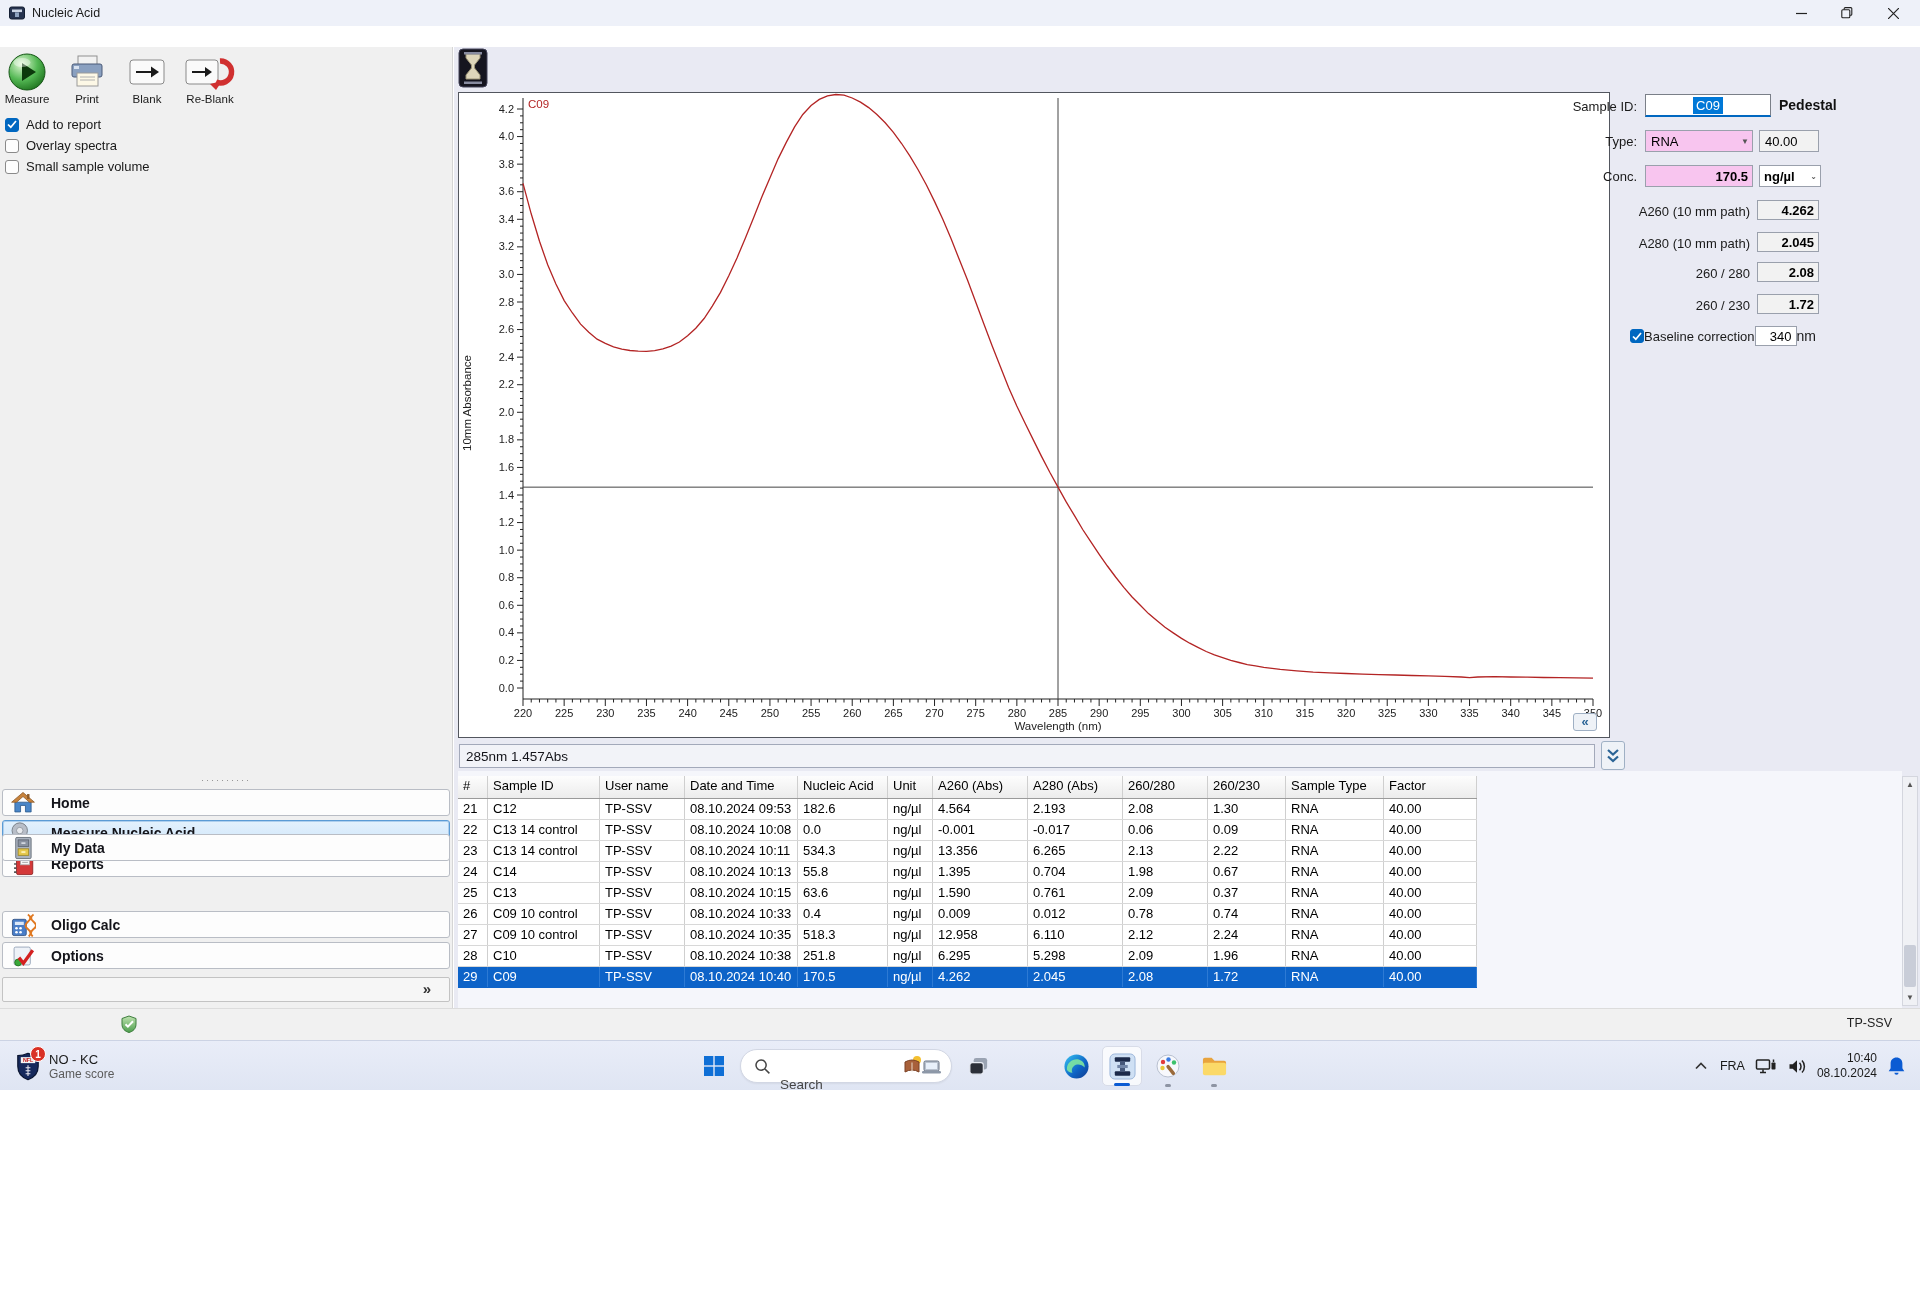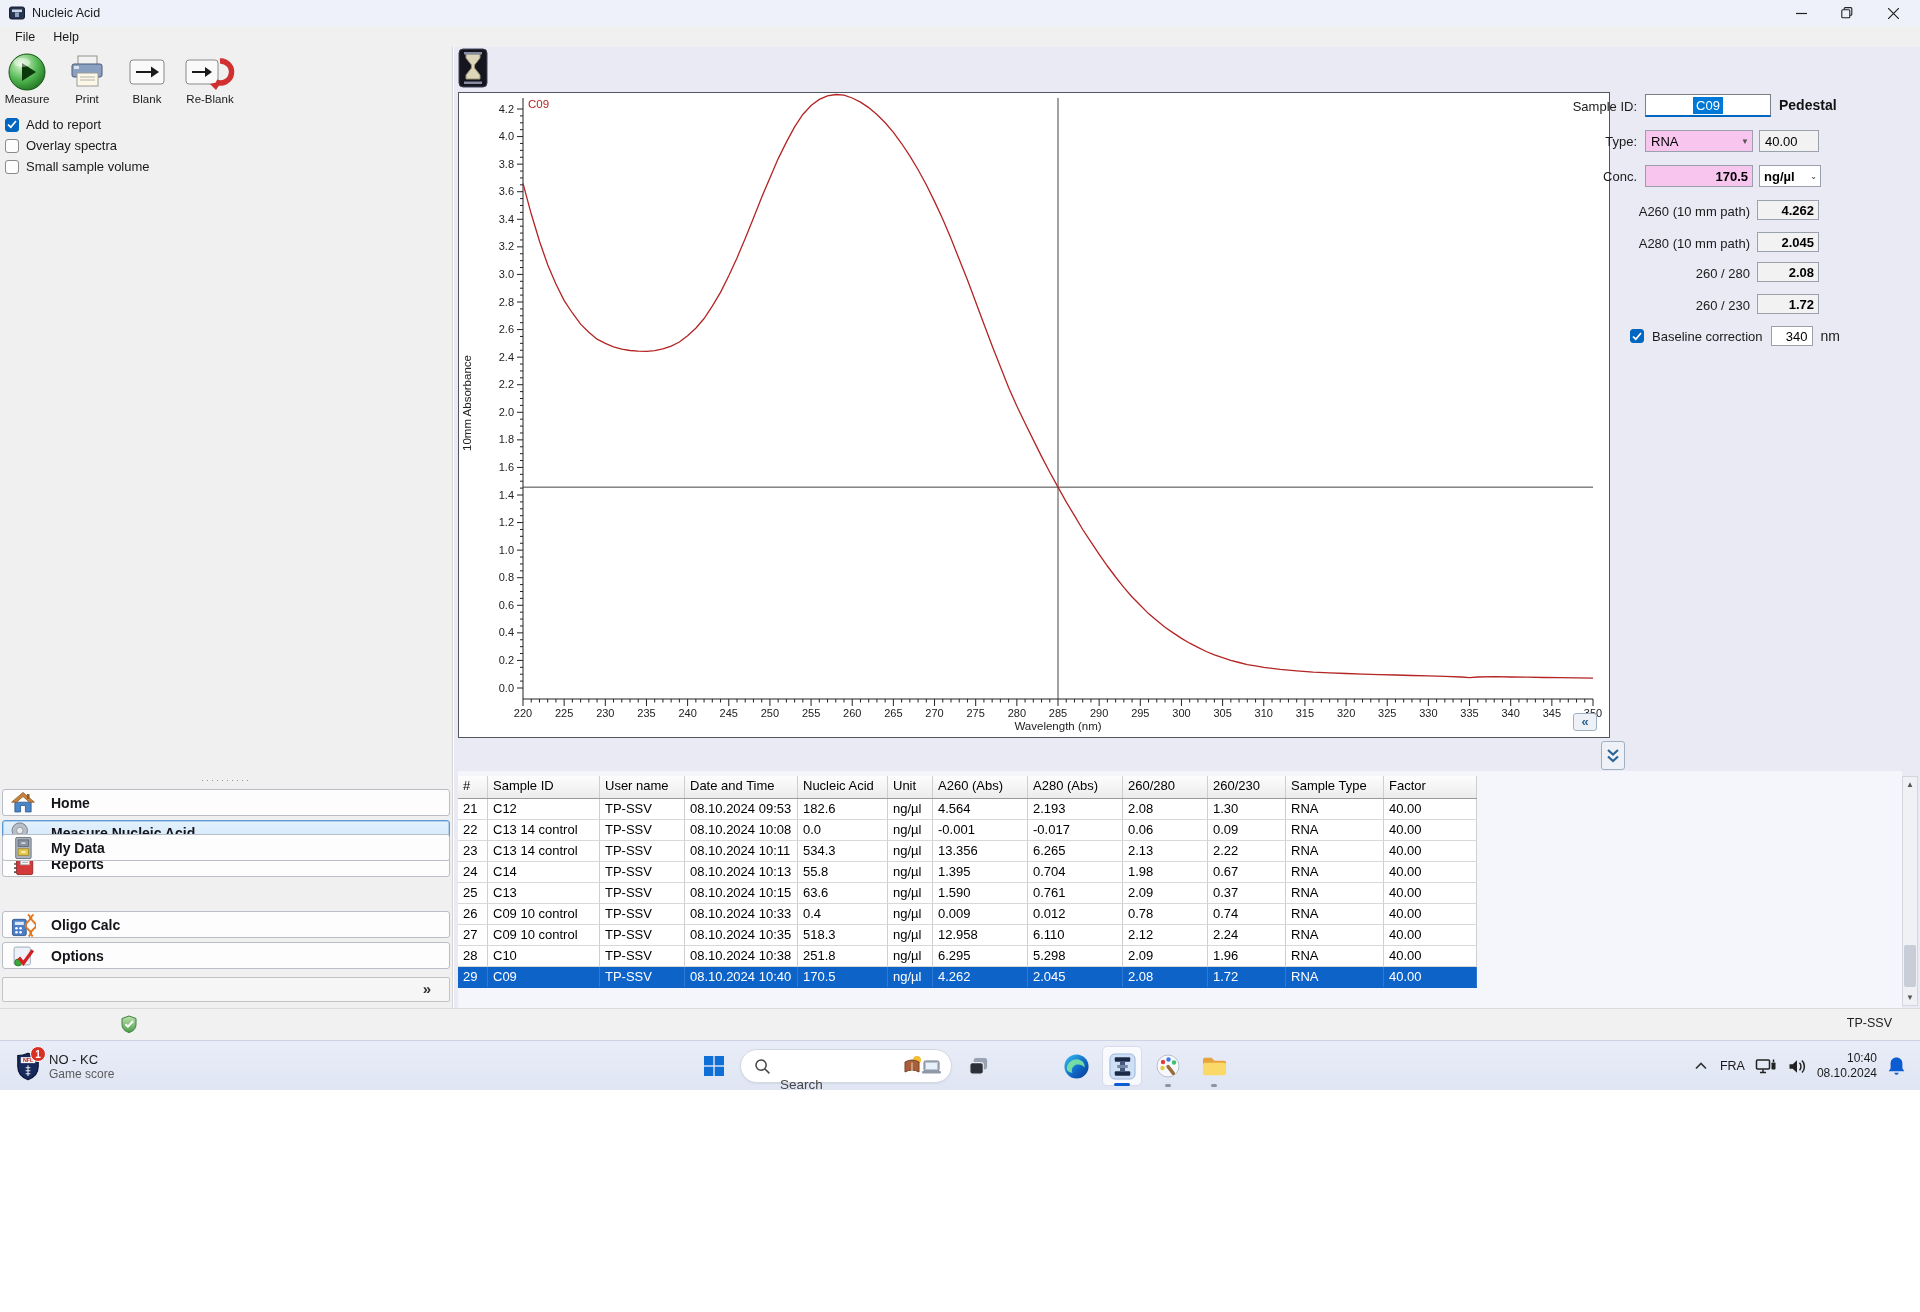--- a/index.html
+++ b/index.html
@@ -114,24 +114,20 @@
           </svg>
         </div>
       <div class="winbtn">
           <svg width="11" height="11" viewBox="0 0 11 11">
             <path d="M0 0 L11 11 M11 0 L0 11" stroke="#222" stroke-width="1.2"></path>
           </svg>
         </div>
     </div>
   </div>
 
-  <div class="abs menubar">
-    <span class="menuitem">File</span>
-    <span class="menuitem">Help</span>
-  </div>
 
   <div class="abs leftpanel">
     <div class="toolbar">
       <div class="toolbtn">
         <span>
           <svg width="40" height="40" viewBox="0 0 40 40">
             <defs>
                 <radialGradient id="gmeas" cx="35%" cy="28%" r="80%">
                   <stop offset="0%" stop-color="#e2f8d6"></stop>
                   <stop offset="55%" stop-color="#54b854"></stop>
@@ -555,20 +551,23 @@
         <text x="55" y="19.5" text-anchor="end" font-size="11" fill="#222" font-family="Liberation Sans, sans-serif">4.2</text>
         <text x="599" y="637" text-anchor="middle" font-size="11.5" fill="#222" font-family="Liberation Sans, sans-serif">Wavelength (nm)</text>
         <text x="12" y="310" text-anchor="middle" font-size="11.5" fill="#222" transform="rotate(-90 12 310)" font-family="Liberation Sans, sans-serif">10mm Absorbance</text>
         <line x1="599" y1="5" x2="599" y2="606" stroke="#444" stroke-width="1"></line>
         <line x1="64" y1="394.14214285714286" x2="1134" y2="394.14214285714286" stroke="#444" stroke-width="1"></line>
         <polyline points="64.0,90.4 72.2,120.8 80.5,148.3 88.7,171.8 96.9,191.1 105.2,207.6 113.4,220.0 121.6,231.1 129.8,239.3 138.1,246.2 146.3,250.4 154.5,253.8 162.8,256.1 171.0,257.5 179.2,258.2 187.5,258.4 195.7,257.7 203.9,255.9 212.2,253.1 220.4,249.0 228.6,242.8 236.8,235.2 245.1,225.5 253.3,213.1 261.5,199.4 269.8,182.8 278.0,164.9 286.2,145.6 294.5,124.9 302.7,104.2 310.9,84.9 319.2,65.6 327.4,49.1 335.6,33.9 343.8,21.5 352.1,12.6 360.3,6.4 368.5,2.9 376.8,1.5 385.0,2.2 393.2,5.0 401.5,9.1 409.7,14.6 417.9,21.5 426.2,29.8 434.4,39.4 442.6,50.5 450.8,62.9 459.1,76.7 467.3,91.8 475.5,108.4 483.8,126.3 492.0,145.6 500.2,166.3 508.5,186.9 516.7,209.0 524.9,231.1 533.2,253.1 541.4,273.8 549.6,294.5 557.8,313.1 566.1,330.3 574.3,346.9 582.5,363.4 590.8,379.3 599.0,394.1 607.2,408.9 615.5,422.7 623.7,436.5 631.9,448.9 640.2,461.3 648.4,473.0 656.6,484.0 664.8,494.4 673.1,504.0 681.3,512.3 689.5,520.6 697.8,527.5 706.0,534.3 714.2,539.9 722.5,545.4 730.7,550.2 738.9,554.3 747.2,558.5 755.4,561.9 763.6,564.7 771.8,567.4 780.1,569.5 788.3,571.6 796.5,572.9 804.8,574.3 821.2,576.4 837.7,577.8 854.2,579.1 870.6,579.8 887.1,580.5 903.5,581.2 920.0,581.6 936.5,582.0 952.9,582.5 969.4,582.9 985.8,583.3 1002.3,584.0 1010.5,584.7 1018.8,584.0 1035.2,583.7 1051.7,584.0 1068.2,584.2 1084.6,584.5 1101.1,584.7 1117.5,584.9 1134.0,585.1" fill="none" stroke="#b32424" stroke-width="1.3"></polyline>
         <text x="69" y="15" font-size="11.5" fill="#b32424" font-family="Liberation Sans, sans-serif">C09</text>
       </svg>
     <div class="cornerbtn">«</div>
   </div>
+  <div class="abs readoutbar">
+    <span class="readouttext">285nm 1.457Abs</span>
+  </div>
   <div class="abs ddbtn">
     <svg width="14" height="16" viewBox="0 0 14 16">
         <path d="M2 2 L7 6.5 L12 2 M2 8.5 L7 13 L12 8.5" fill="none" stroke="#2a6496" stroke-width="2.2"></path>
       </svg>
   </div>
 
   <span class="rp-label" style="left:1555px;top:99px;width:82px;">Sample ID:</span>
   <div class="abs sampleid-input">
     <span class="sampleid-sel">C09</span>
   </div>
@@ -605,21 +604,21 @@
   <span class="rp-label" style="left:1540px;top:266px;width:210px;">260 / 280</span>
   <div class="rp-box" style="left:1757px;top:262px;width:62px;height:20px;">
       <b>2.08</b>
     </div>
 
   <span class="rp-label" style="left:1540px;top:298px;width:210px;">260 / 230</span>
   <div class="rp-box" style="left:1757px;top:294px;width:62px;height:20px;">
       <b>1.72</b>
     </div>
 
-  <div class="abs" style="left:1630px;top:326px;display:flex;align-items:center;gap:8px;">
+  <div class="abs" style="left:1630px;top:326px;display:flex;align-items:center;gap:0;">
     <span class="chk on">
         <svg width="10" height="9" viewBox="0 0 10 9">
           <path d="M1 4.5 L3.8 7.2 L9 1" stroke="#fff" stroke-width="1.7" fill="none"></path>
         </svg>
       </span>
     <span style="font-size:13px;color:#1a1a1a;">Baseline correction</span>
     <span class="rp-box" style="position:static;width:42px;height:20px;background:#fff;justify-content:flex-end;">
         <b style="font-weight:normal;">340</b>
       </span>
     <span style="font-size:14px;color:#1a1a1a;">nm</span>

